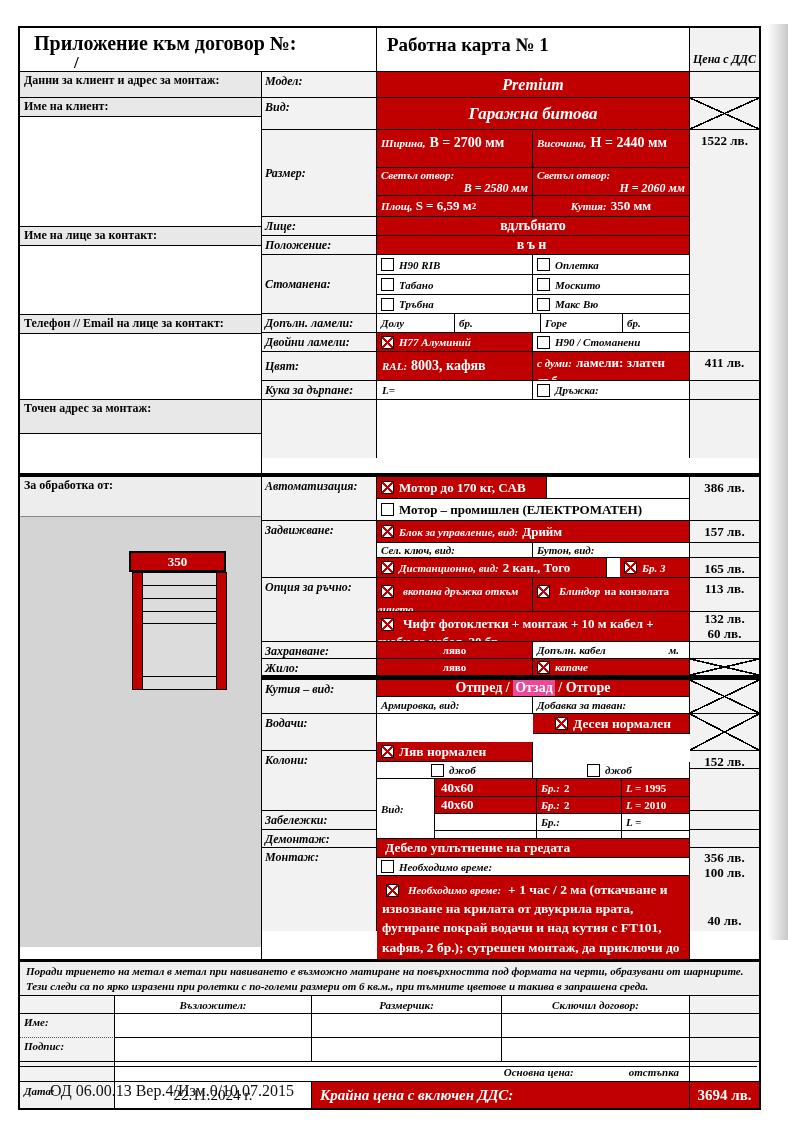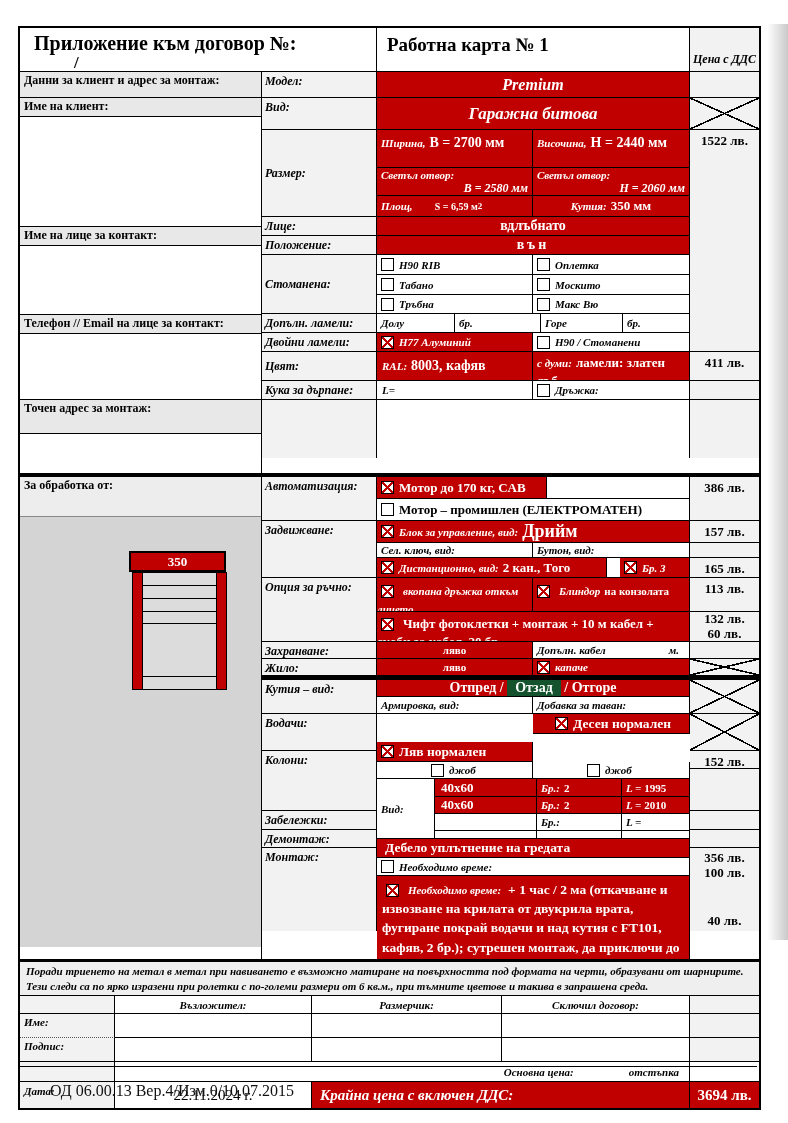--- a/index.html
+++ b/index.html
@@ -33,21 +33,21 @@
   .bi{font-weight:bold;font-style:italic;}
   .b{font-weight:bold;}
   .small{font-size:11px;}
   .t-left{font-size:20px;font-weight:bold;padding:4px 0 0 14px;line-height:1.1;}
   .t-mid{font-size:19px;font-weight:bold;padding:6px 0 0 10px;}
   .t-price{font-size:12px;font-weight:bold;font-style:italic;display:flex;align-items:flex-end;
            justify-content:center;padding-bottom:4px;}
   .sep{background:#000;}
   .redtxt{font-size:13px;}
   .gap{background:#fff;border-bottom:1px solid #000;box-sizing:border-box;}
-  .backsel{background:#14532d;padding:0 8px;}
+  .backsel{background:#ec4899;padding:0 2px;}
   .footer{position:absolute;left:50px;top:1082px;font-size:16px;color:#111;}
   .drawing-line{position:absolute;left:123px;width:74px;height:1px;background:#000;}
 </style>
 </head>
 <body>
 
 <div class="page">
 
   <div class="tbl">
 
@@ -103,21 +103,21 @@
                 <div class="bi" style="text-align:right;font-size:12px;">B = 2580 мм</div>
               </div>
               <div class="c red" style="width:157px;height:28px;padding:1px 4px;">
                 <div class="bi small">Светъл отвор:</div>
                 <div class="bi" style="text-align:right;font-size:12px;">H = 2060 мм</div>
               </div>
             </div>
             <div class="r">
               <div class="c red vc" style="width:156px;height:21px;padding:0 4px;">
                 <span class="bi small" style="margin-right:3px;">Площ,</span>
-                <span class="b" style="font-size:10px;margin-left:19px;">S = 6,59 м</span>
+                <span class="b" style="font-size:13px;">S = 6,59 м</span>
                 <sup style="font-size:9px;font-weight:bold;">2</sup>
               </div>
               <div class="c red vc" style="width:157px;height:21px;justify-content:center;">
                 <span class="bi small" style="margin-right:4px;">Кутия:</span>
                 <span class="b" style="font-size:13px;">350 мм</span>
               </div>
             </div>
           </div>
         </div>
         <div class="r">
@@ -262,21 +262,21 @@
             <div class="r">
               <div class="c white vc" style="width:313px;height:22px;">
                 <span class="cb"></span>
                 <span class="b redtxt">Мотор – промишлен (ЕЛЕКТРОМАТЕН)</span>
               </div>
             </div>
             <div class="r">
               <div class="c red vc" style="width:313px;height:22px;">
                 <span class="cb ck"></span>
                 <span class="bi small" style="margin-right:4px;">Блок за управление, вид:</span>
-                <span class="b" style="font-size:18px;">Дрийм</span>
+                <span class="b" style="font-size:13px;">Дрийм</span>
               </div>
             </div>
             <div class="r">
               <div class="c white bi small vc" style="width:156px;height:15px;padding-left:4px;">Сел. ключ, вид:</div>
               <div class="c white bi small vc" style="width:157px;height:15px;padding-left:4px;">Бутон, вид:</div>
             </div>
             <div class="r">
               <div class="c red vc" style="width:230px;height:20px;font-family:Liberation Serif, serif;">
                 <span class="cb ck"></span>
                 <span class="bi small" style="margin-right:4px;">Дистанционно, вид:</span>

